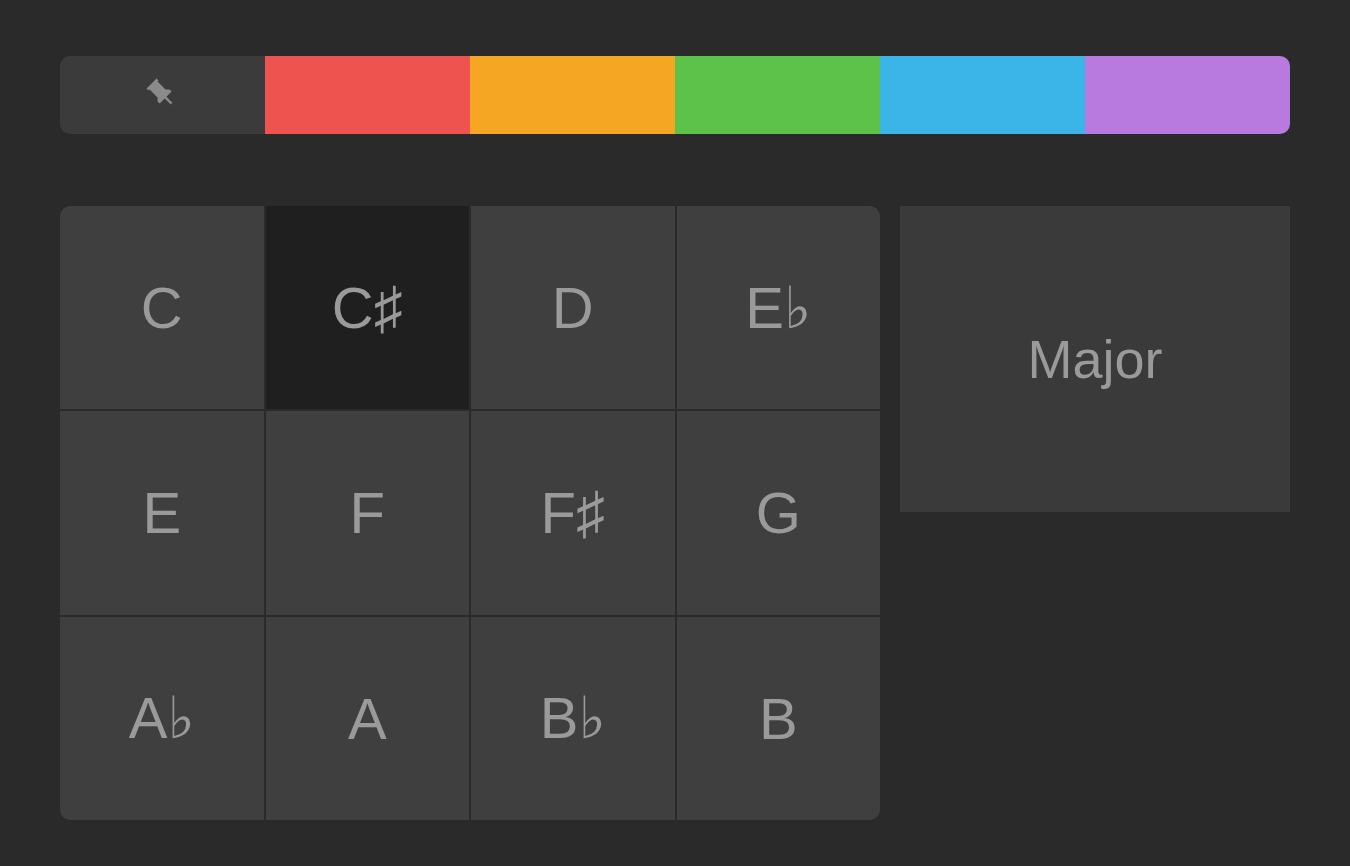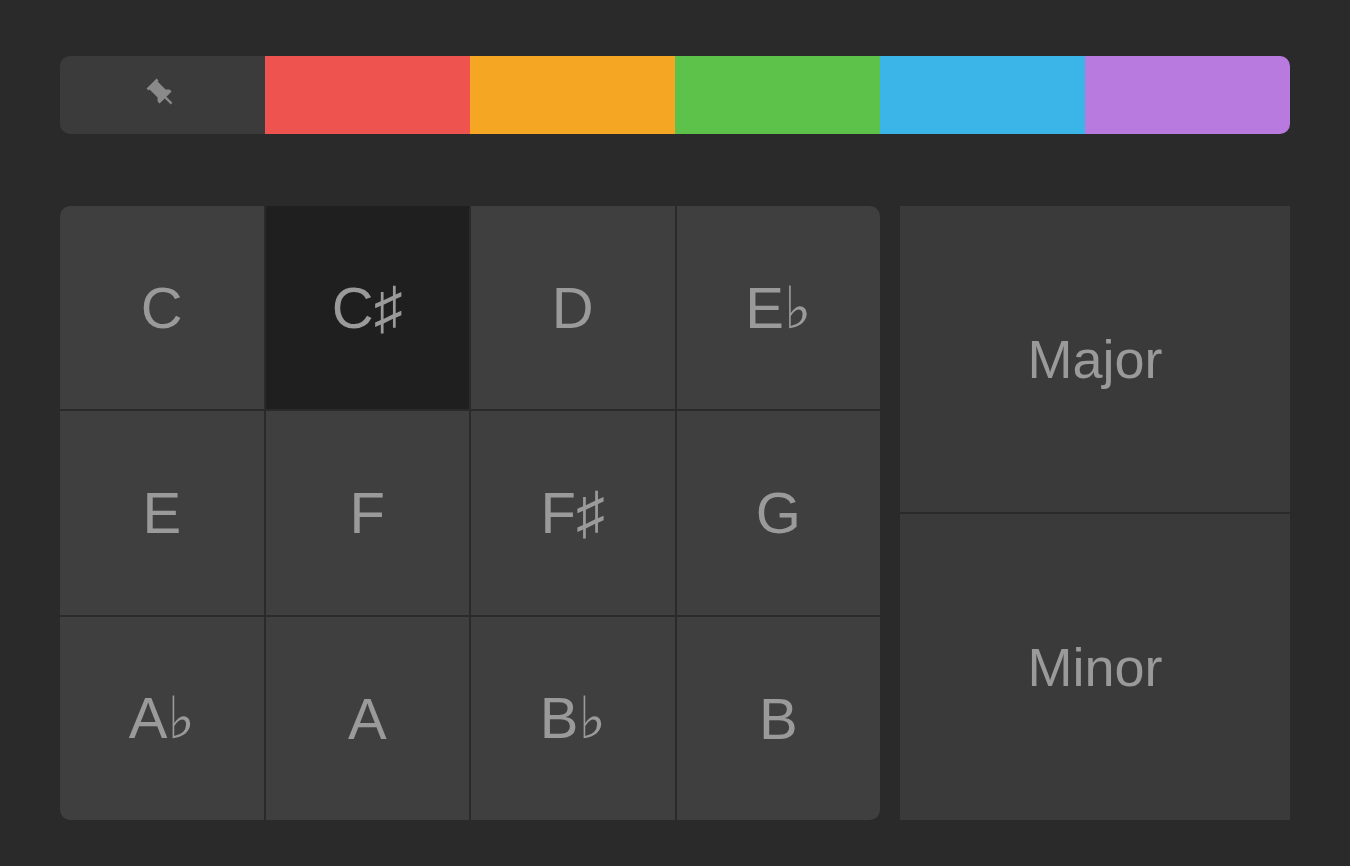--- a/index.html
+++ b/index.html
@@ -138,17 +138,14 @@
         <span>B♭</span>
       </div>
     <div class="note-cell">
         <span>B</span>
       </div>
   </div>
   <div class="scale-grid">
     <div class="scale-cell">
         <span>Major</span>
       </div>
-    <div class="scale-cell">
-        <span>Minor</span>
-      </div>
   </div>
 </div>
 
 </body></html>

